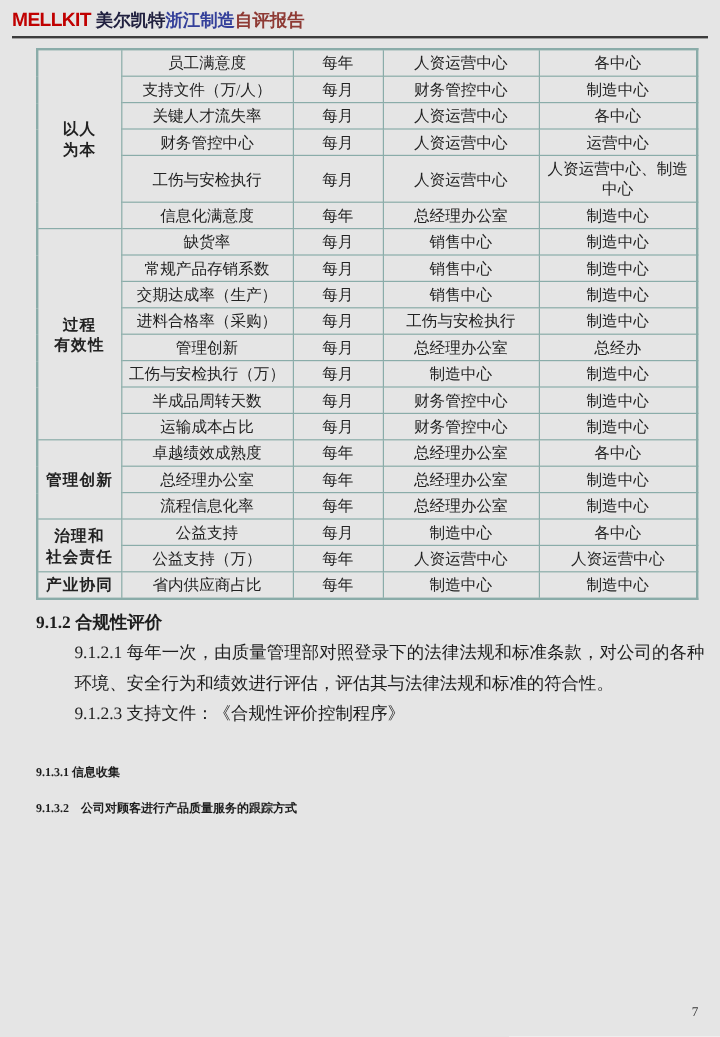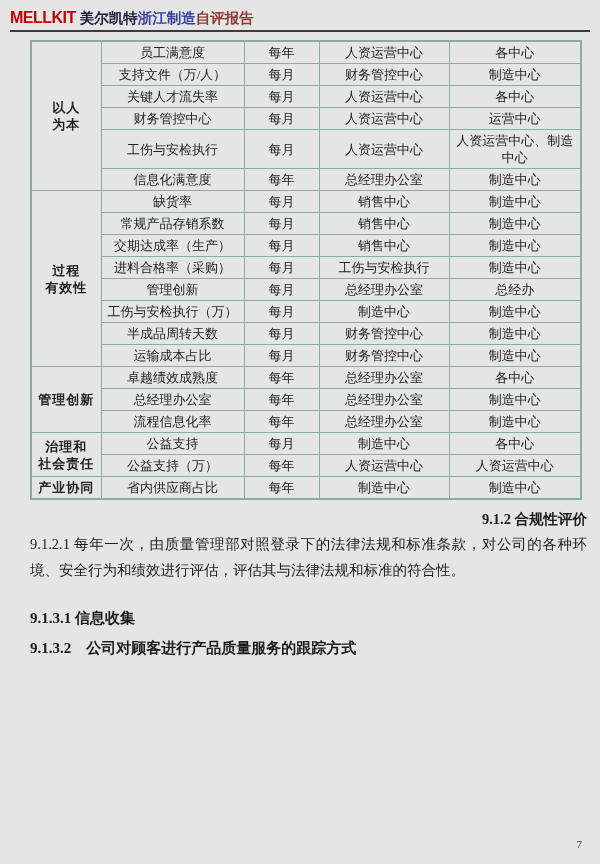--- a/index.html
+++ b/index.html
@@ -48,27 +48,28 @@
   table.kpi tr.group-start td{border-top:1.6px solid var(--teal-dark);}
   td.group-cell{
     font-weight:700;
     white-space:pre-line;
     letter-spacing:1px;
   }
   td.indicator{text-align:left;padding-left:12px;}
   
   .body-text{width:557px;margin-left:20px;}
   .sec{margin-top:6px;}
-  .sec h3{font-size:14.5px;font-weight:700;line-height:26px;text-align:right;}
-  .sec h4{font-size:15px;font-weight:700;line-height:27px;}
+  .sec h3{font-size:14.5px;font-weight:700;line-height:26px;}
+  .sec h4{font-size:10px;font-weight:700;line-height:27px;}
   .sec p{
     font-size:14.5px;
     line-height:25.5px;
     text-align:justify;
     text-justify:inter-ideograph;
+    margin-left:32px;
   }
   .sec.customer{margin-top:22px;}
   .sec.customer p{line-height:29px;text-indent:2em;margin-top:2px;}
   .sec.customer h4.sub2{margin-top:3px;}
   
   .pageno{
     position:absolute;
     right:18px;bottom:14px;
     font-size:11px;color:#333;
   }
@@ -222,20 +223,21 @@
           <td class="target">制造中心</td>
         </tr>
       </tbody>
   </table>
 
   <div class="body-text">
 
     <div class="sec compliance">
       <h3>9.1.2 合规性评价</h3>
       <p>9.1.2.1 每年一次，由质量管理部对照登录下的法律法规和标准条款，对公司的各种环境、安全行为和绩效进行评估，评估其与法律法规和标准的符合性。</p>
+      <p>9.1.2.3 支持文件：《合规性评价控制程序》</p>
     </div>
 
     <div class="sec customer">
       <h4>9.1.3.1 信息收集</h4>
       <h4 class="sub2">9.1.3.2　公司对顾客进行产品质量服务的跟踪方式</h4>
     </div>
 
   </div>
 
   <div class="pageno">7</div>

